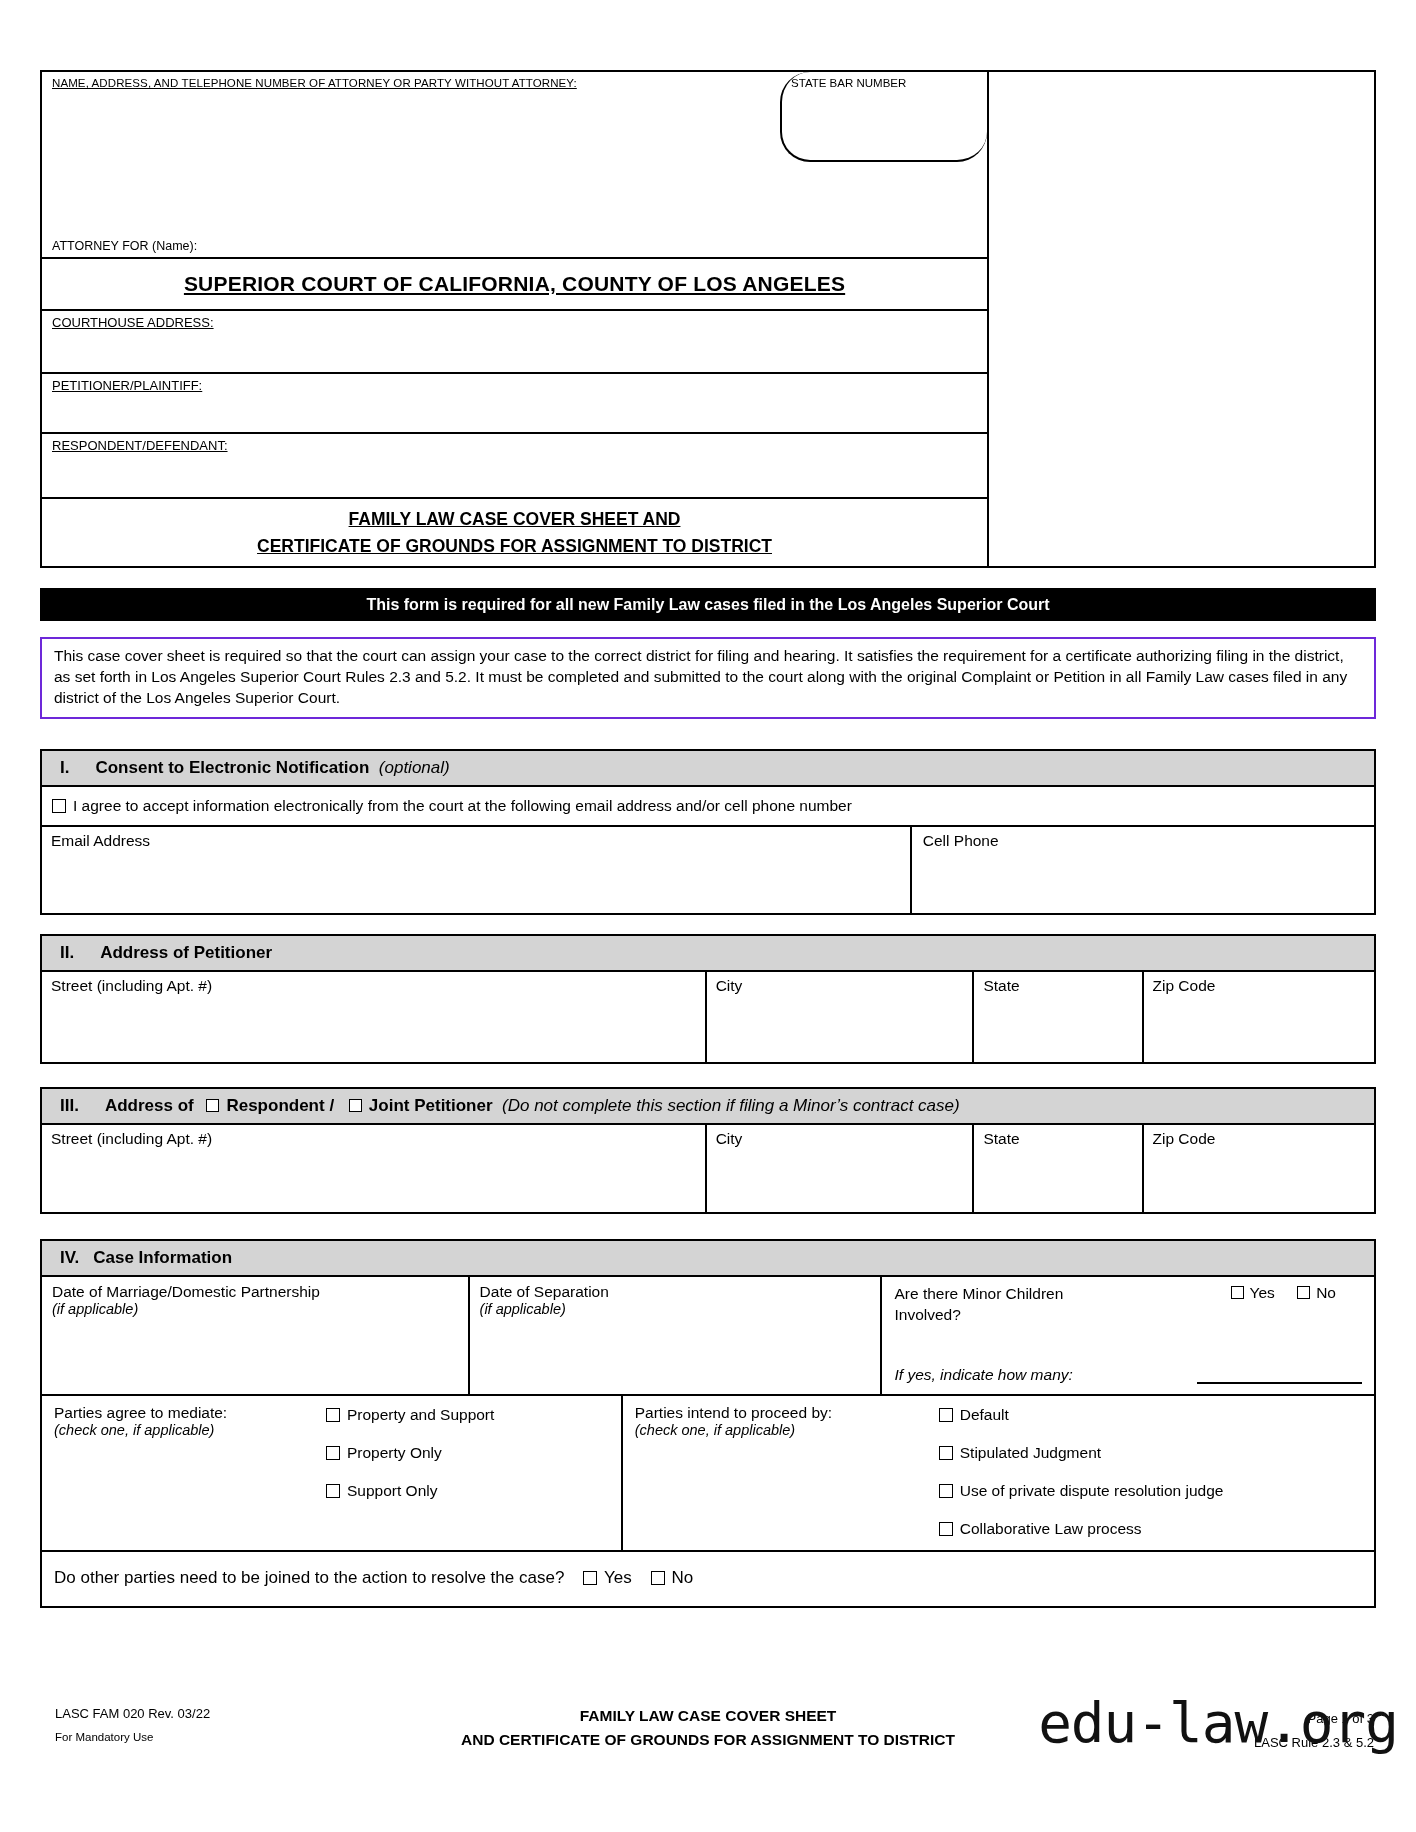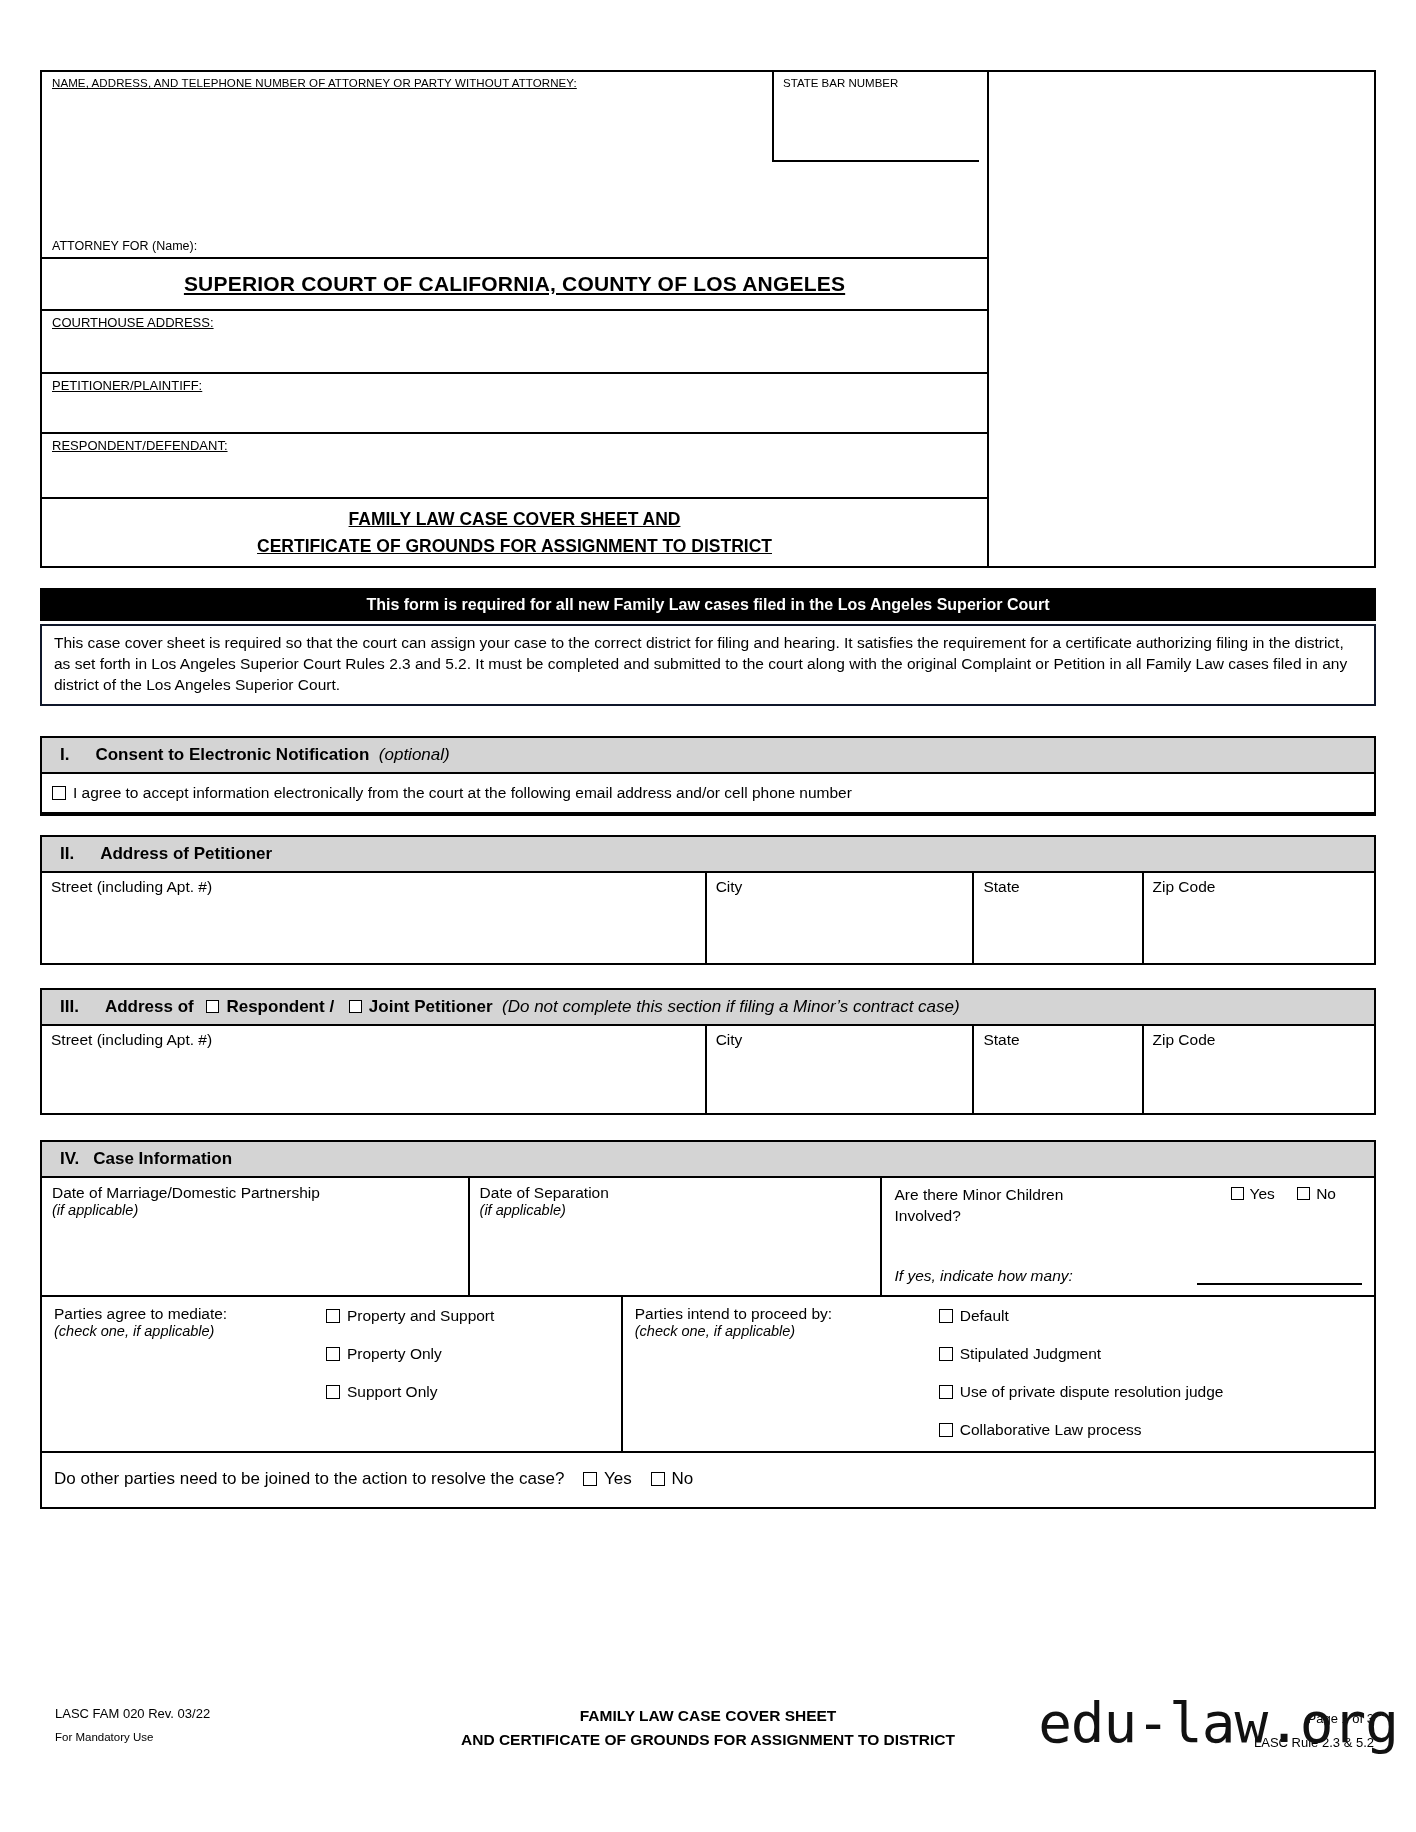--- a/index.html
+++ b/index.html
@@ -14,23 +14,23 @@
   }
   .form { position: absolute; left: 40px; top: 70px; width: 1336px; }
 
   
   .header-table { display: flex; border: 2px solid #000; height: 498px; }
   .ht-left { width: 71.1%; border-right: 2px solid #000; display: flex; flex-direction: column; text-decoration: underline; }
   .ht-right { flex: 1; display: flex; flex-direction: column; }
   .row-attorney { height: 185px; position: relative; padding: 5px 10px; }
   .lbl-tiny { font-size: 11.5px; letter-spacing: .1px; }
   .statebar-box {
-    position: absolute; right: 8px; top: 0; width: 207px; height: 90px;
+    position: absolute; right: 0; top: 0; width: 207px; height: 90px;
     border-left: 2px solid #000; border-bottom: 2px solid #000;
-    padding: 5px 9px; font-size: 11.5px;
+    padding: 5px 9px; font-size: 11.5px; border-radius: 30px;
   }
   .attorney-for { position: absolute; left: 10px; bottom: 4px; font-size: 12.5px; }
   .row-court {
     height: 52px; border-top: 2px solid #000;
     display: flex; align-items: center; justify-content: center;
     font-size: 21px; font-weight: bold; letter-spacing: .2px;
   }
   .row-field { border-top: 2px solid #000; padding: 4px 10px; font-size: 13px; }
   .row-courthouse { height: 63px; }
   .row-petitioner { height: 60px; }
@@ -42,21 +42,21 @@
   }
   .clerk-stamp { flex: 1; padding-top: 5px; text-align: center; font-size: 12.5px; font-style: italic; }
   .case-cell { height: 69px; border-top: 2px solid #000; padding: 4px 9px; font-size: 12.5px; }
 
   
   .banner {
     margin-top: 20px; height: 33px; background: #000000; color: #ffffff;
     font-weight: bold; font-size: 16px; text-align: center; line-height: 33px;
   }
   .intro-box {
-    margin-top: 3px; border: 2px solid #0f172a;
+    margin-top: 16px; border: 2px solid #6d28d9;
     padding: 7px 12px 9px 12px; font-size: 15.5px; line-height: 1.34;
   }
 
   
   .section { border: 2px solid #000; }
   .sec-head {
     background: #d4d4d4; border-bottom: 2px solid #000;
     padding: 7px 10px 7px 18px; font-size: 17px; font-weight: bold;
   }
   .sec-head .num { margin-right: 26px; }
@@ -169,20 +169,28 @@
     <div class="intro-box">This case cover sheet is required so that the court can assign your case to the correct district for filing and hearing.  It satisfies the requirement for a certificate authorizing filing in the district, as set forth in Los Angeles Superior Court Rules 2.3 and 5.2.  It must be completed and submitted to the court along with the original Complaint or Petition in all Family Law cases filed in any district of the Los Angeles Superior Court.</div>
 
     <div class="section sec1">
       <div class="sec-head">
         <span class="num">I.</span><span>Consent to Electronic Notification</span>
         <span class="suffix">&nbsp;<span>(optional)</span></span>
       </div>
       <div class="agree-row">
         <span class="cb lg"></span><span>I agree to accept information electronically from the court at the following email address and/or cell phone number</span>
       </div>
+      <div class="split-row">
+        <div class="cell cell-email">
+          <span>Email Address</span>
+        </div>
+        <div class="cell cell-phone">
+          <span>Cell Phone</span>
+        </div>
+      </div>
     </div>
 
     <div class="section sec2">
       <div class="sec-head">
         <span class="num">II.</span><span>Address of Petitioner</span>
       </div>
       <div class="addr-row">
         <div class="cell cell-street">
           <span>Street (including Apt. #)</span>
         </div>

